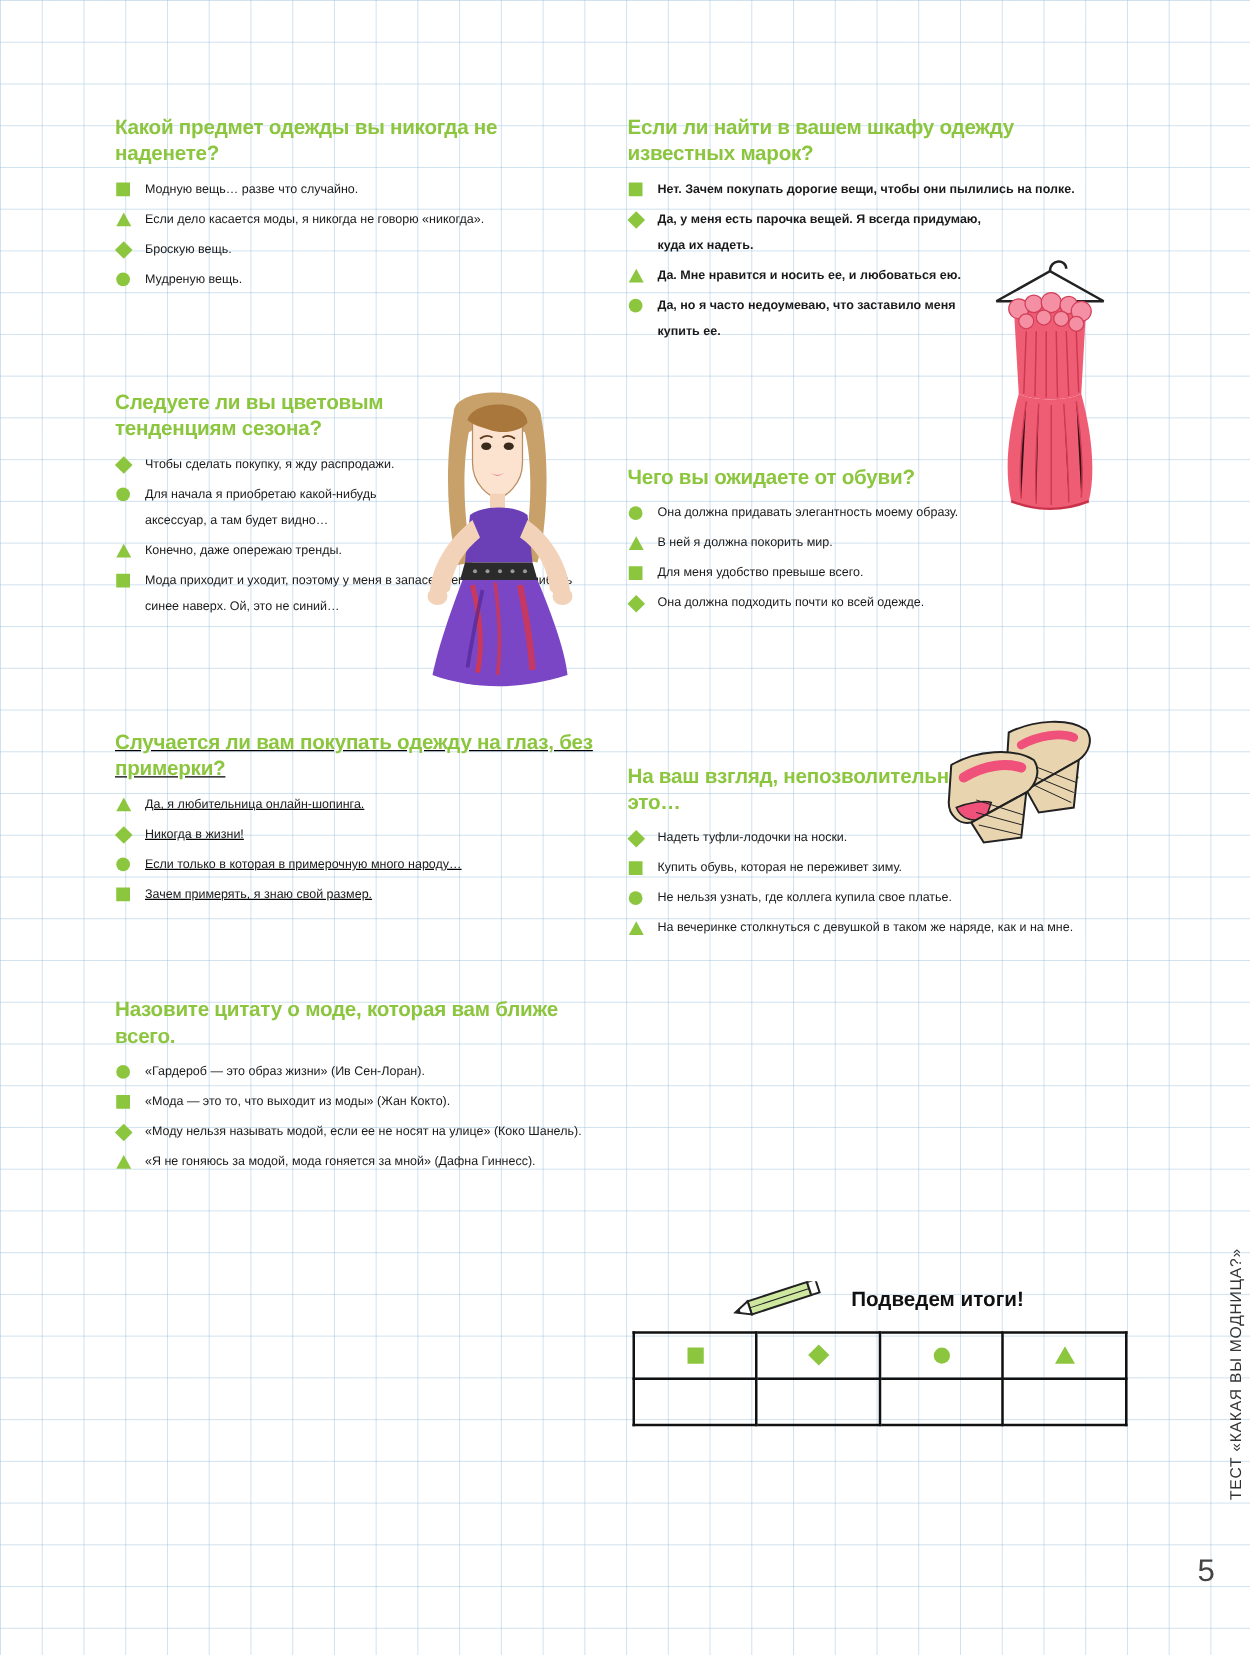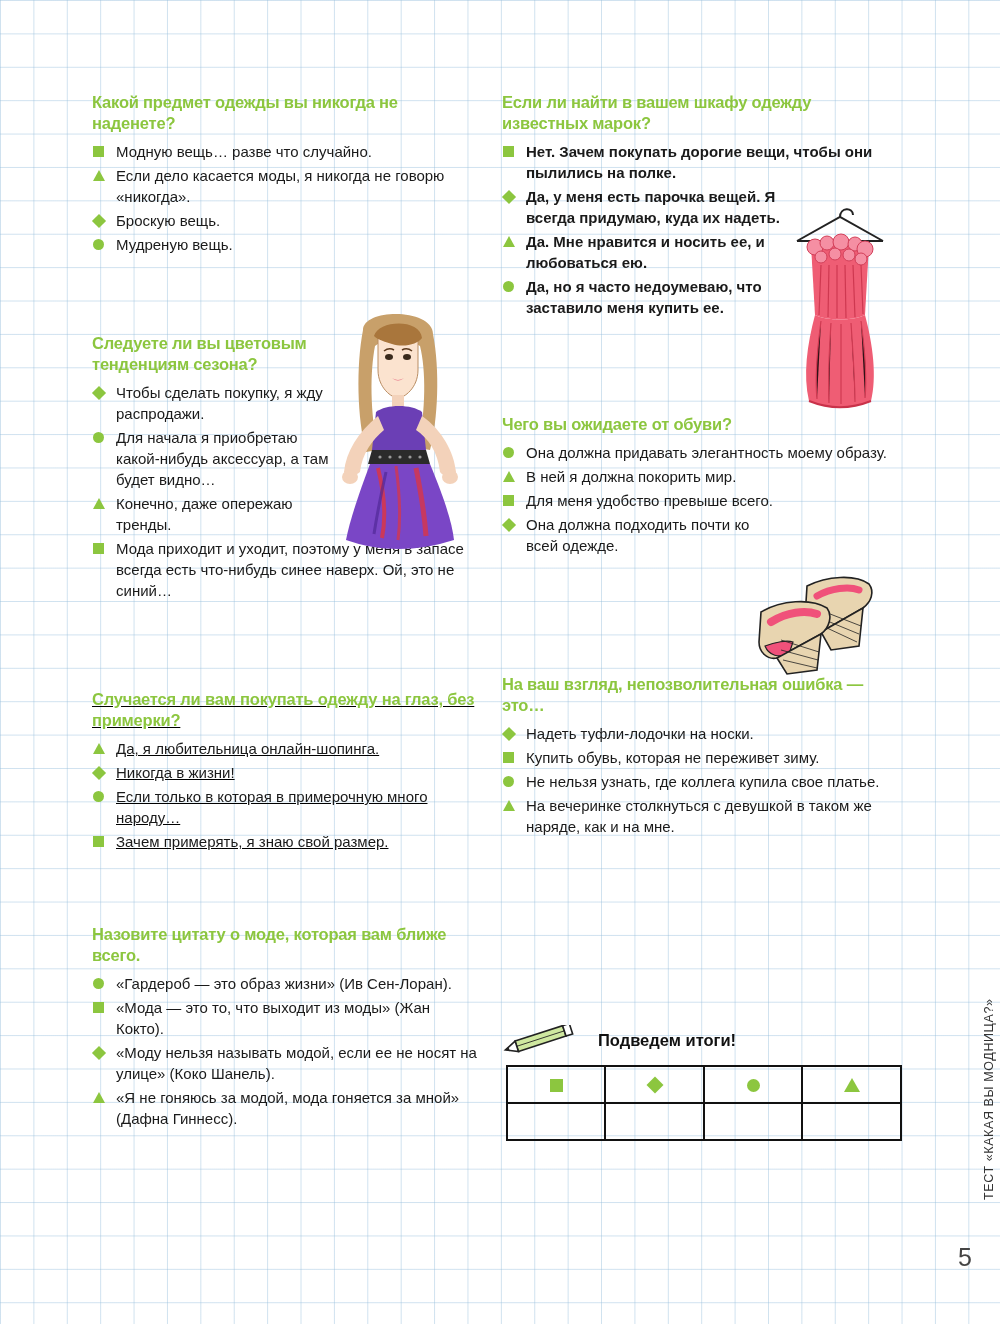--- a/index.html
+++ b/index.html
@@ -50,21 +50,21 @@
   }
   ul.answers {
     list-style: none;
     margin: 0;
     padding: 0;
   }
   ul.answers li {
     position: relative;
     padding-left: 24px;
     margin-bottom: 3px;
-    font-size: 15px;
+    font-size: 10px;
     line-height: 21px;
     color: #1a1a1a;
   }
   
   .mk {
     position: absolute;
     left: 1px;
     top: 5px;
     width: 11px;
     height: 11px;
@@ -113,20 +113,21 @@
     position: absolute;
     left: 502px;
     top: 1025px;
     width: 400px;
   }
   .summary-head {
     display: flex;
     align-items: center;
     gap: 18px;
     margin-bottom: 10px;
+    justify-content: center;
   }
   .summary-title {
     font-weight: bold;
     font-size: 16.5px;
     color: #111;
   }
   .pencil { display: block; }
   table.tally {
     border-collapse: collapse;
     margin-left: 4px;

